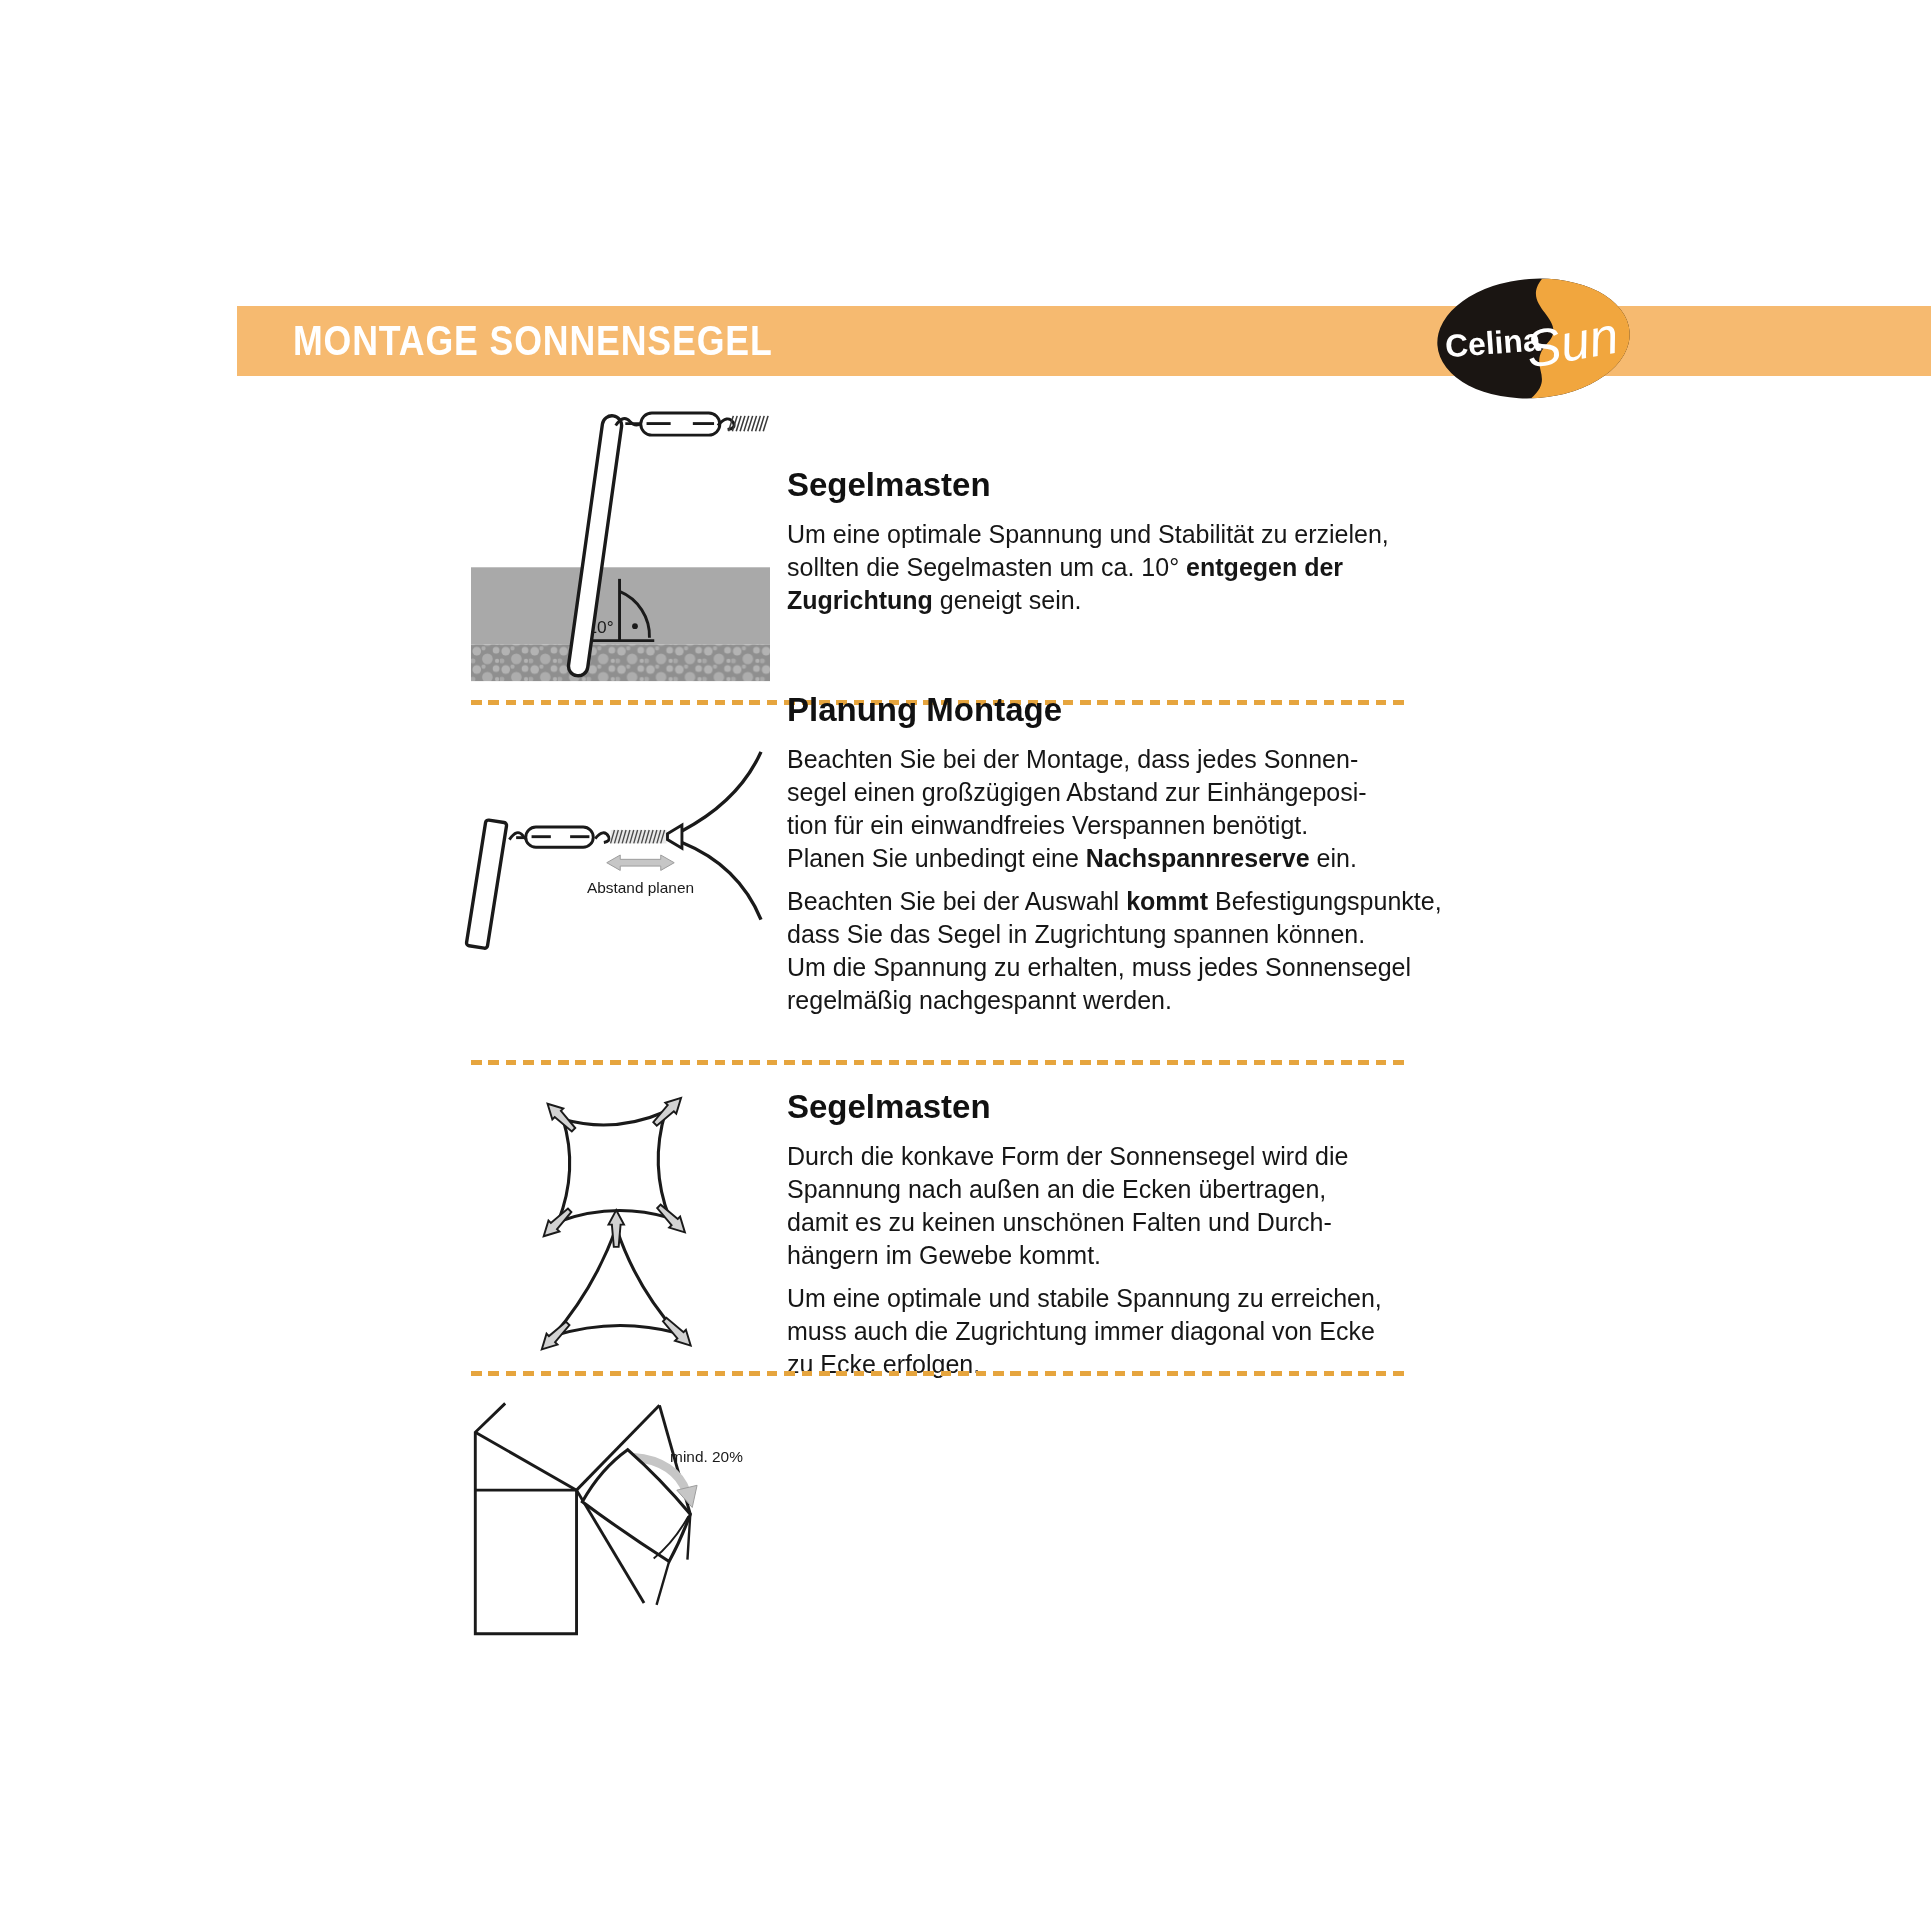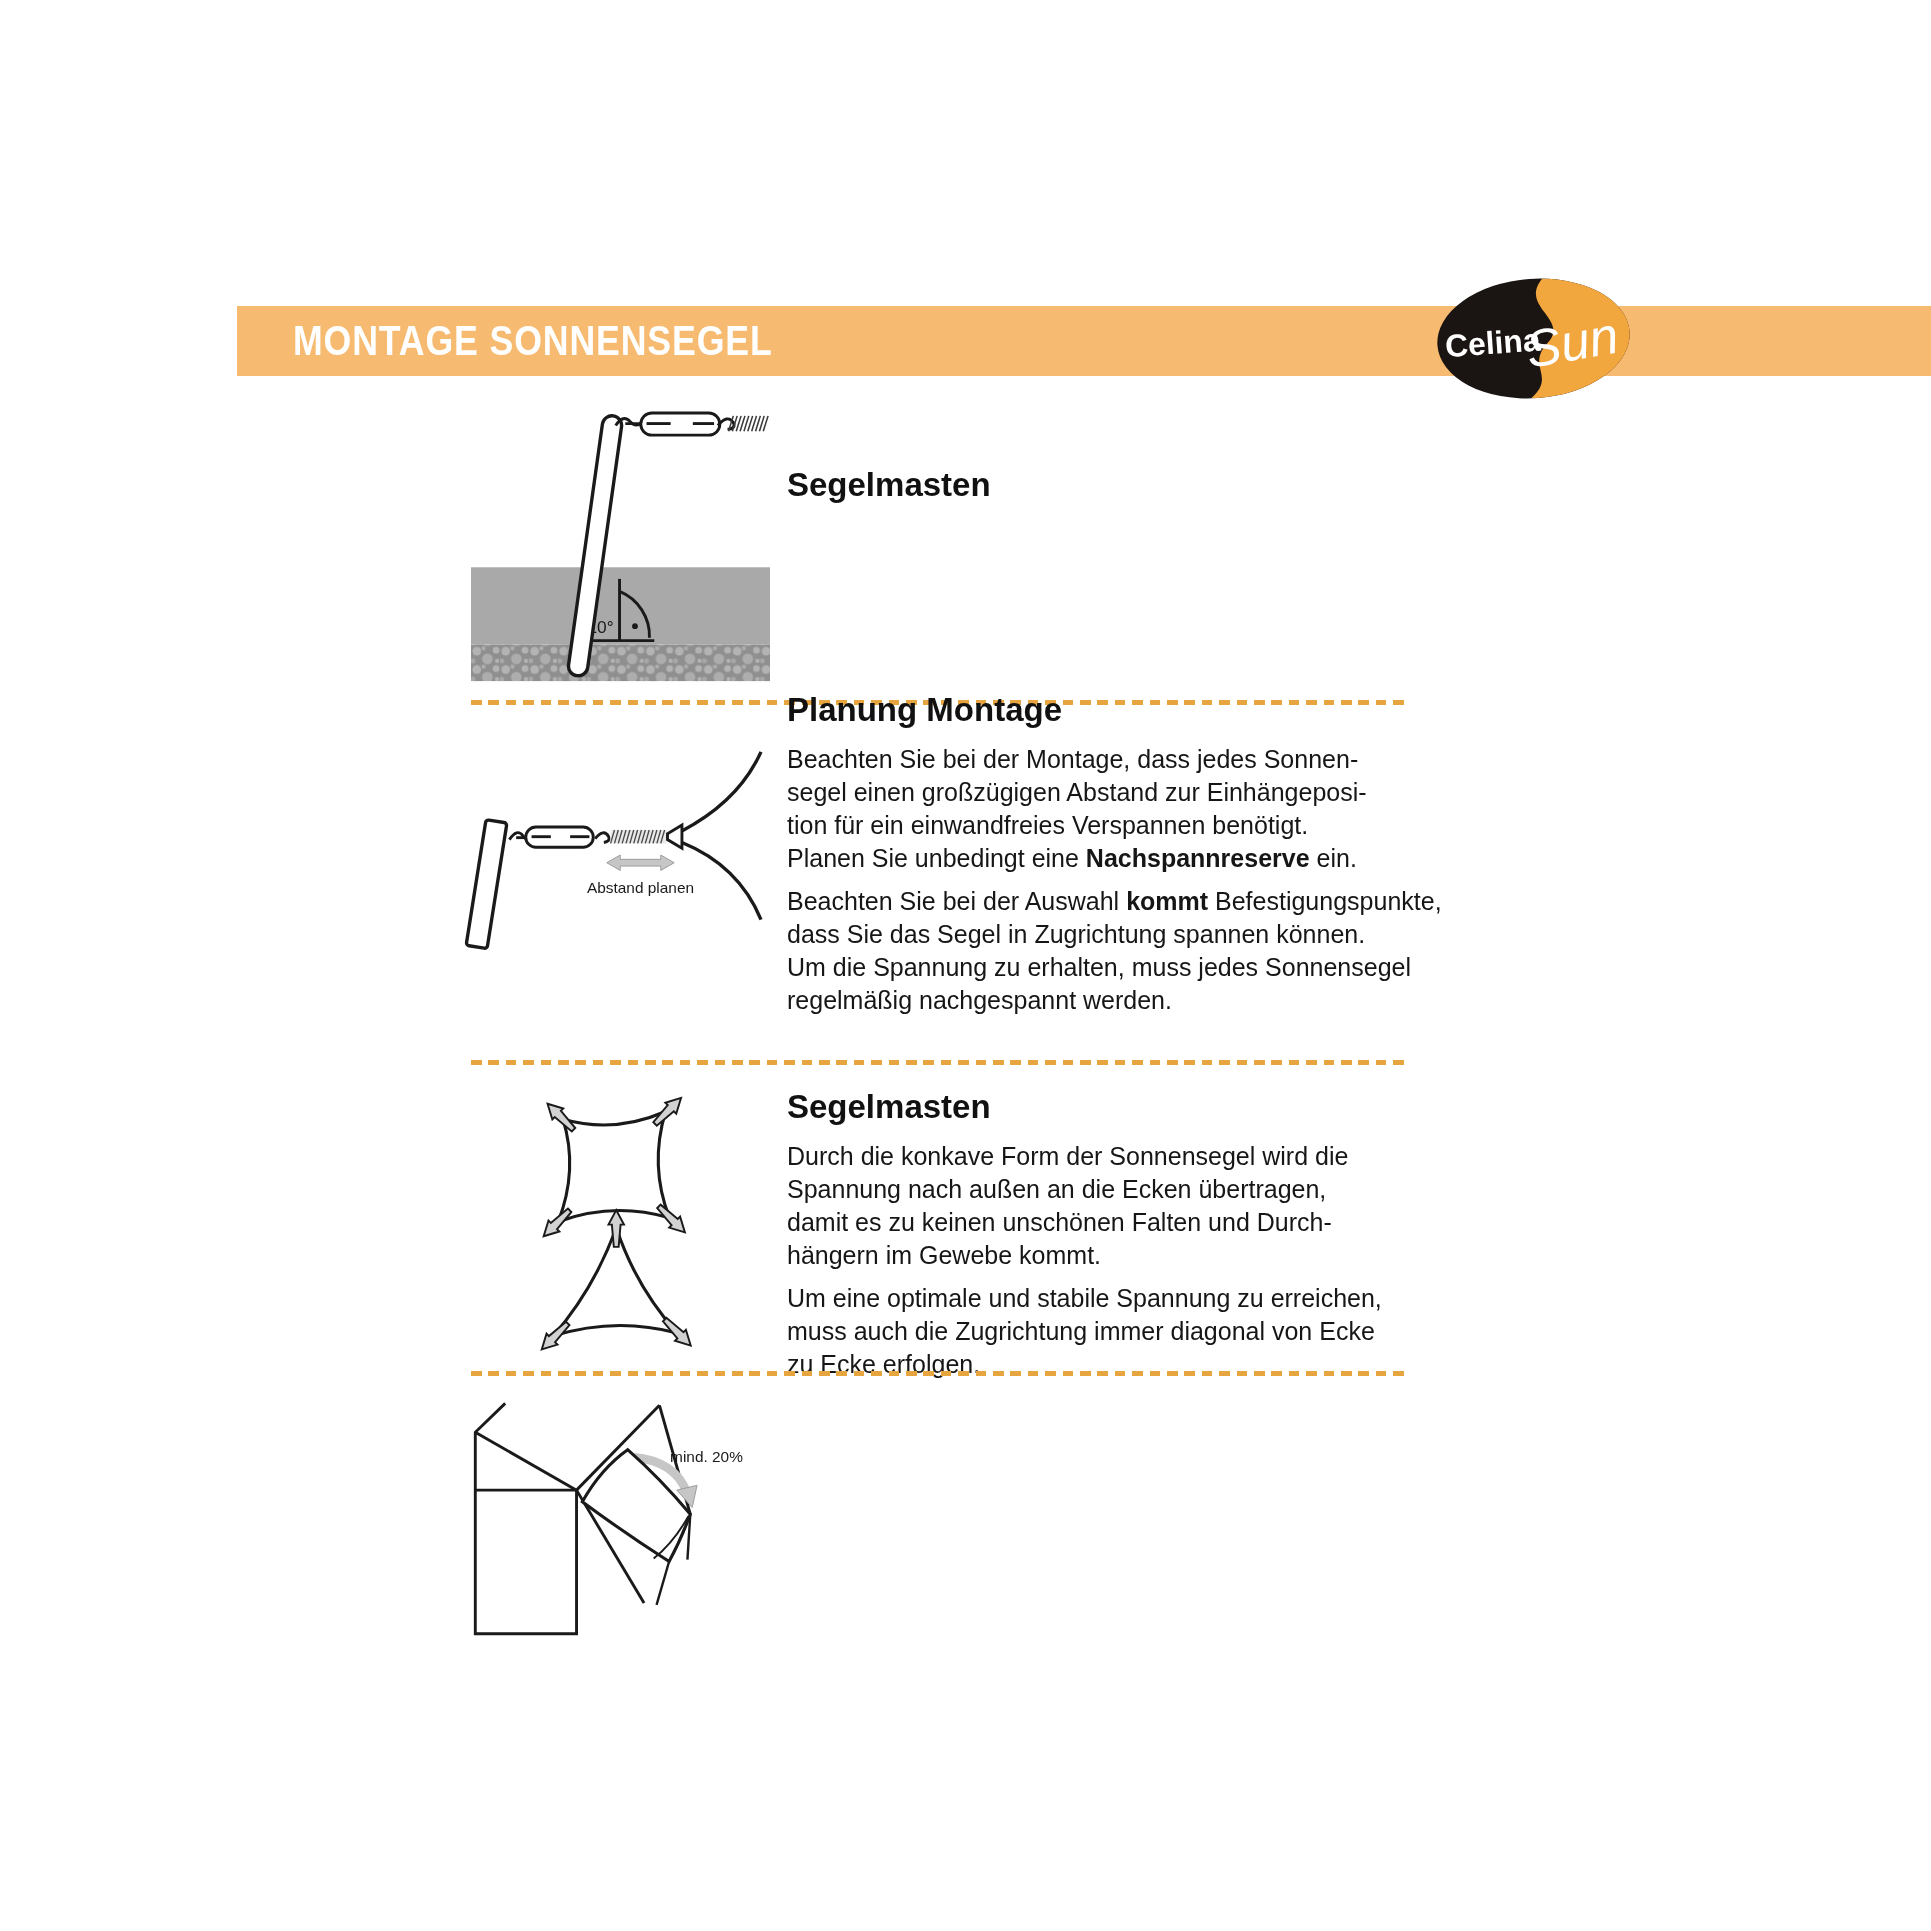--- a/index.html
+++ b/index.html
@@ -105,20 +105,23 @@
           <line x1="292" y1="8" x2="287" y2="24"></line>
         <line x1="296" y1="8" x2="291" y2="24"></line>
           <line x1="300" y1="8" x2="295" y2="24"></line>
         <line x1="304" y1="8" x2="299" y2="24"></line>
           <line x1="308" y1="8" x2="303" y2="24"></line>
       </g>
     </svg>
   </div>
   <div class="text-block" style="top:467px;">
     <h2 class="section-title">Segelmasten</h2>
+    <p class="body-para"><span>Um eine optimale Spannung und Stabilität zu erzielen,
+sollten die Segelmasten um ca. 10° </span><b>entgegen der
+Zugrichtung</b><span> geneigt sein.</span></p>
   </div>
 
   <div class="divider" style="top:700px;"></div>
 
   <div class="illus" style="left:454px;top:748px;width:319px;height:241px;">
     <svg width="319" height="241" viewBox="0 0 330 250">
 
       <rect x="32" y="76" width="22" height="132" rx="3" fill="#ffffff" stroke="#1a1a1a" stroke-width="3.5" transform="rotate(9 43 80)"></rect>
 
       <g fill="none" stroke="#1a1a1a" stroke-width="3">

